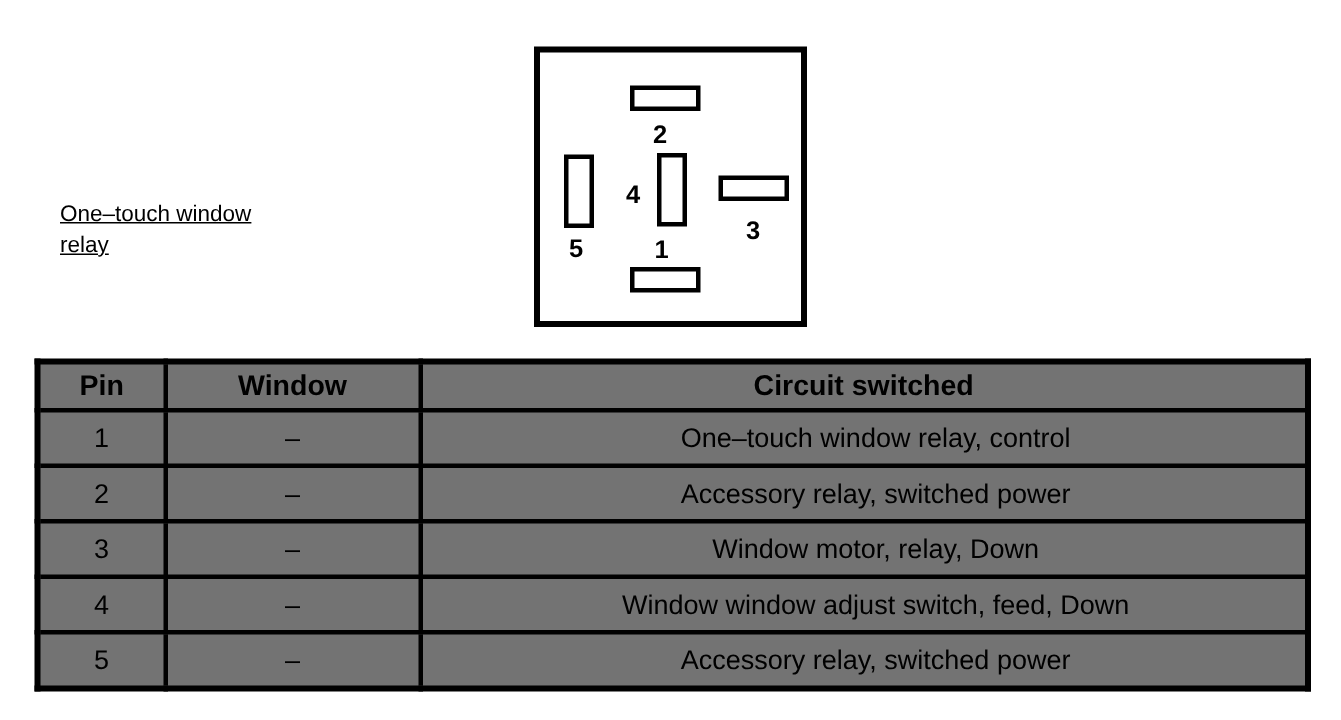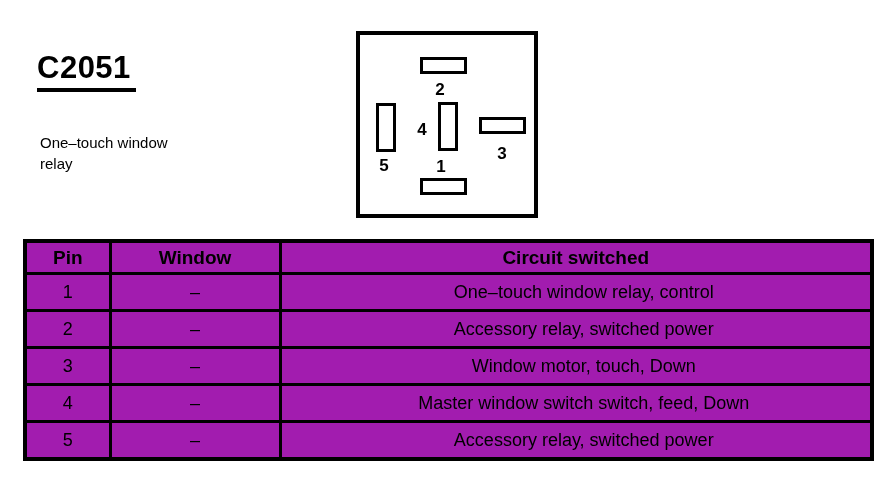--- a/index.html
+++ b/index.html
@@ -25,20 +25,21 @@
     border-bottom: 4px solid #000;
     letter-spacing: 0.5px;
   }
   .connector-desc {
     position: absolute;
     left: 40px;
     top: 132px;
     width: 152px;
     font-size: 15px;
     line-height: 21px;
+    text-decoration: underline;
   }
 
   
   .connector-box {
     position: absolute;
     left: 356px;
     top: 31px;
     width: 182px;
     height: 187px;
     border: 4px solid #000;
@@ -81,21 +82,21 @@
     border-collapse: collapse;
     table-layout: fixed;
     border: 4px solid #000;
   }
   .pinout-table th,
   .pinout-table td {
     border: 3px solid #000;
     text-align: center;
     vertical-align: middle;
     padding: 0;
-    background: #a21caf;
+    background: #737373;
   }
   .pinout-table th {
     height: 29px;
     font-size: 19px;
     font-weight: 700;
   }
   .pinout-table td {
     height: 34px;
     font-size: 18px;
     font-weight: 400;
@@ -105,21 +106,20 @@
   .fn-cell {
     text-align: center;
     padding-left: 16px !important;
   }
 </style>
 </head>
 <body>
 
 <div class="page">
 
-  <div class="connector-id">C2051</div>
 
   <div class="connector-desc">One–touch window relay</div>
 
   <div class="connector-box">
     <div class="cavity h" id="cav2"></div>
     <div class="pin-label" id="lbl2">2</div>
 
     <div class="cavity v" id="cav5"></div>
     <div class="pin-label" id="lbl5">5</div>
 
@@ -153,26 +153,26 @@
         <td class="fn-cell">One–touch window relay, control</td>
       </tr>
       <tr>
         <td>2</td>
         <td>–</td>
         <td class="fn-cell">Accessory relay, switched power</td>
       </tr>
       <tr>
         <td>3</td>
         <td>–</td>
-        <td class="fn-cell">Window motor, touch, Down</td>
+        <td class="fn-cell">Window motor, relay, Down</td>
       </tr>
       <tr>
         <td>4</td>
         <td>–</td>
-        <td class="fn-cell">Master window switch switch, feed, Down</td>
+        <td class="fn-cell">Window window adjust switch, feed, Down</td>
       </tr>
       <tr>
         <td>5</td>
         <td>–</td>
         <td class="fn-cell">Accessory relay, switched power</td>
       </tr>
     </tbody>
   </table>
 
 </div>

